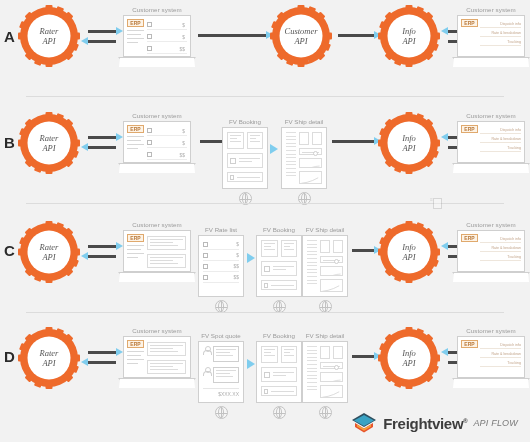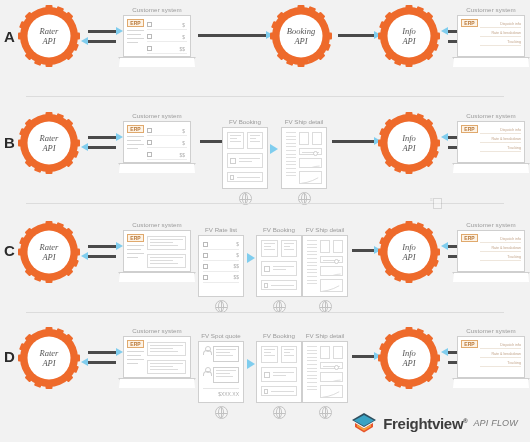--- a/index.html
+++ b/index.html
@@ -344,21 +344,21 @@
             <rect x="54" y="27.5" width="8" height="7" rx="1" transform="rotate(45 31 31)"></rect>
           <rect x="27.5" y="0" width="7" height="8" rx="1" transform="rotate(22.5 31 31)"></rect>
             <rect x="27.5" y="54" width="7" height="8" rx="1" transform="rotate(22.5 31 31)"></rect>
           <rect x="0" y="27.5" width="8" height="7" rx="1" transform="rotate(22.5 31 31)"></rect>
             <rect x="54" y="27.5" width="8" height="7" rx="1" transform="rotate(22.5 31 31)"></rect>
         </g>
       </g>
       <circle cx="31" cy="31" r="21.5" fill="#ffffff"></circle>
     </svg>
     <div class="label">
-      <span>Booking</span>
+      <span>Customer</span>
       <span>API</span>
     </div>
   </div>
 
   <div class="stray-dot" style="left:308px; top:56px;">,</div>
 
   <div class="arrow right" style="left:338px; top:34px; width:36px;"></div>
 
   <div class="gear" style="left:378px; top:5px;">
     <svg viewBox="0 0 62 62">

